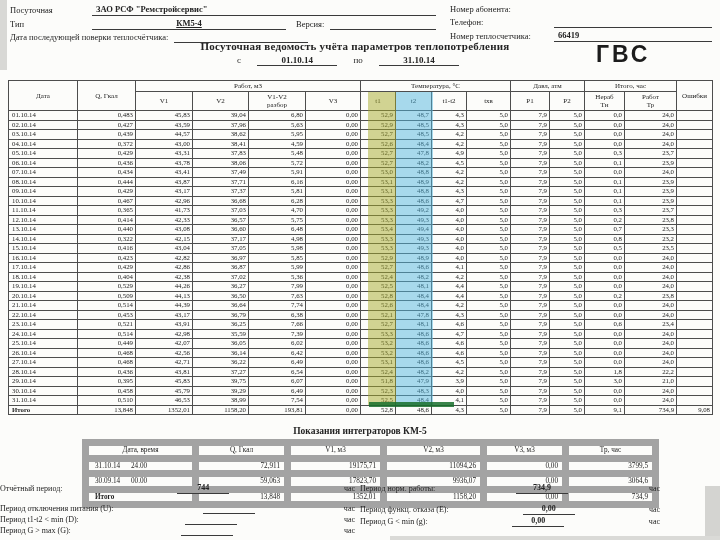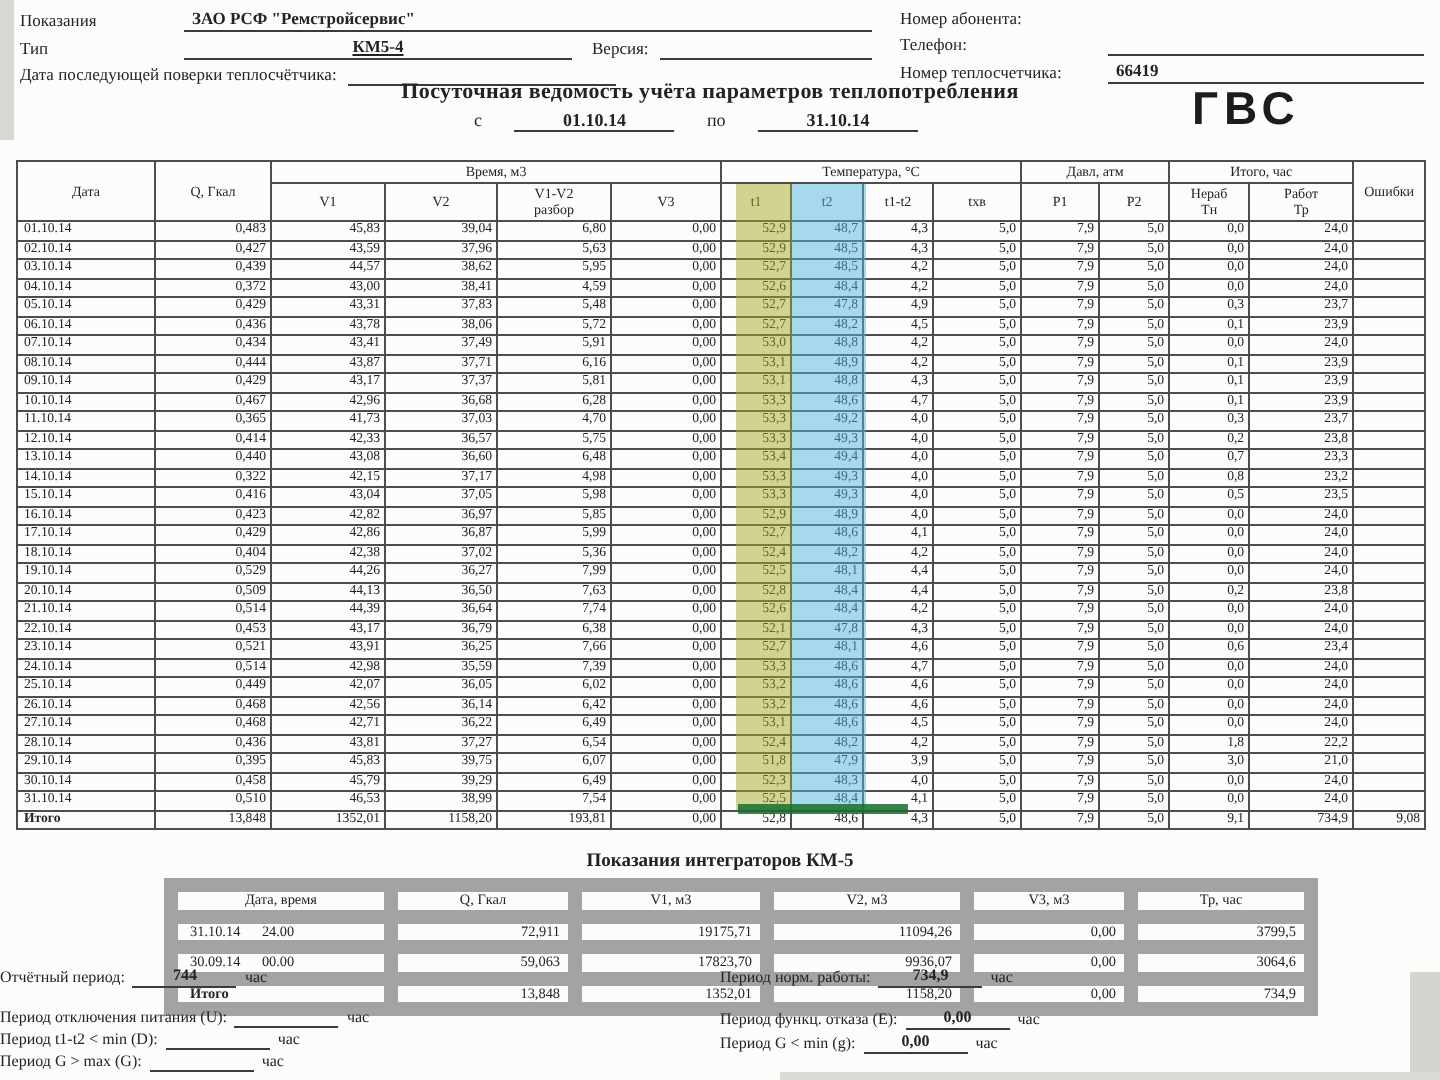--- a/index.html
+++ b/index.html
@@ -50,37 +50,37 @@
   #int-table th,#int-table td{border:7px solid #a3a3a3;}
   #int-table th{font-weight:normal;font-size:7.2px;line-height:8.5px;text-align:center;padding:0;}
   #int-table td{font-size:7.2px;line-height:8.5px;text-align:right;padding:0 4px;white-space:pre;}
   #int-table td:first-child{text-align:left;padding-left:6px;}
   #int-table tr:last-child td:first-child{font-weight:bold;}
 
   
   .foot-col{position:absolute;top:483px;font-size:8px;}
   #foot-left{left:0;width:355px;}
   #foot-right{left:360px;width:300px;}
-  .foot-row{display:flex;justify-content:flex-start;align-items:flex-end;line-height:10px;margin-bottom:1px;}
+  .foot-row{display:flex;justify-content:space-between;align-items:flex-end;line-height:10px;margin-bottom:1px;}
   .foot-row.gap{margin-bottom:10px;}
   .fval{display:inline-block;min-width:52px;text-align:center;border-bottom:1px solid #3a3a3a;
         font-weight:bold;margin:0 4px;}
 </style>
 </head>
 <body>
 
 <div id="page">
 
   <div id="edge-tl" class="artifact"></div>
   <div id="edge-br" class="artifact"></div>
   <div id="edge-b" class="artifact"></div>
 
   <div id="hdr-left">
     <div class="hl-row">
-      <span class="hl-label w82">Показания</span>
+      <span class="hl-label w82">Посуточная</span>
       <span class="uval grow">ЗАО РСФ "Ремстройсервис"</span>
     </div>
     <div class="hl-row">
       <span class="hl-label w82">Тип</span>
       <span class="uval ctr" style="width:186px;">КМ5-4</span>
       <span class="hl-label" style="margin-left:10px;">Версия:</span>
       <span class="uval grow"></span>
     </div>
     <div class="hl-row">
       <span class="hl-label">Дата последующей поверки теплосчётчика:</span>
@@ -129,21 +129,21 @@
           <col style="width:39px">
           <col style="width:35px">
         <col style="width:40px">
           <col style="width:52px">
           <col style="width:36px">
       </colgroup>
       <thead>
         <tr>
           <th rowspan="2">Дата</th>
           <th rowspan="2">Q, Гкал</th>
-          <th colspan="4">Время, м3</th>
+          <th colspan="4">Работ, м3</th>
           <th colspan="4">Температура, °С</th>
           <th colspan="2">Давл, атм</th>
           <th colspan="2">Итого, час</th>
           <th rowspan="2">Ошибки</th>
         </tr>
         <tr>
           <th>V1</th>
           <th>V2</th>
           <th>V1-V2
 разбор</th>

